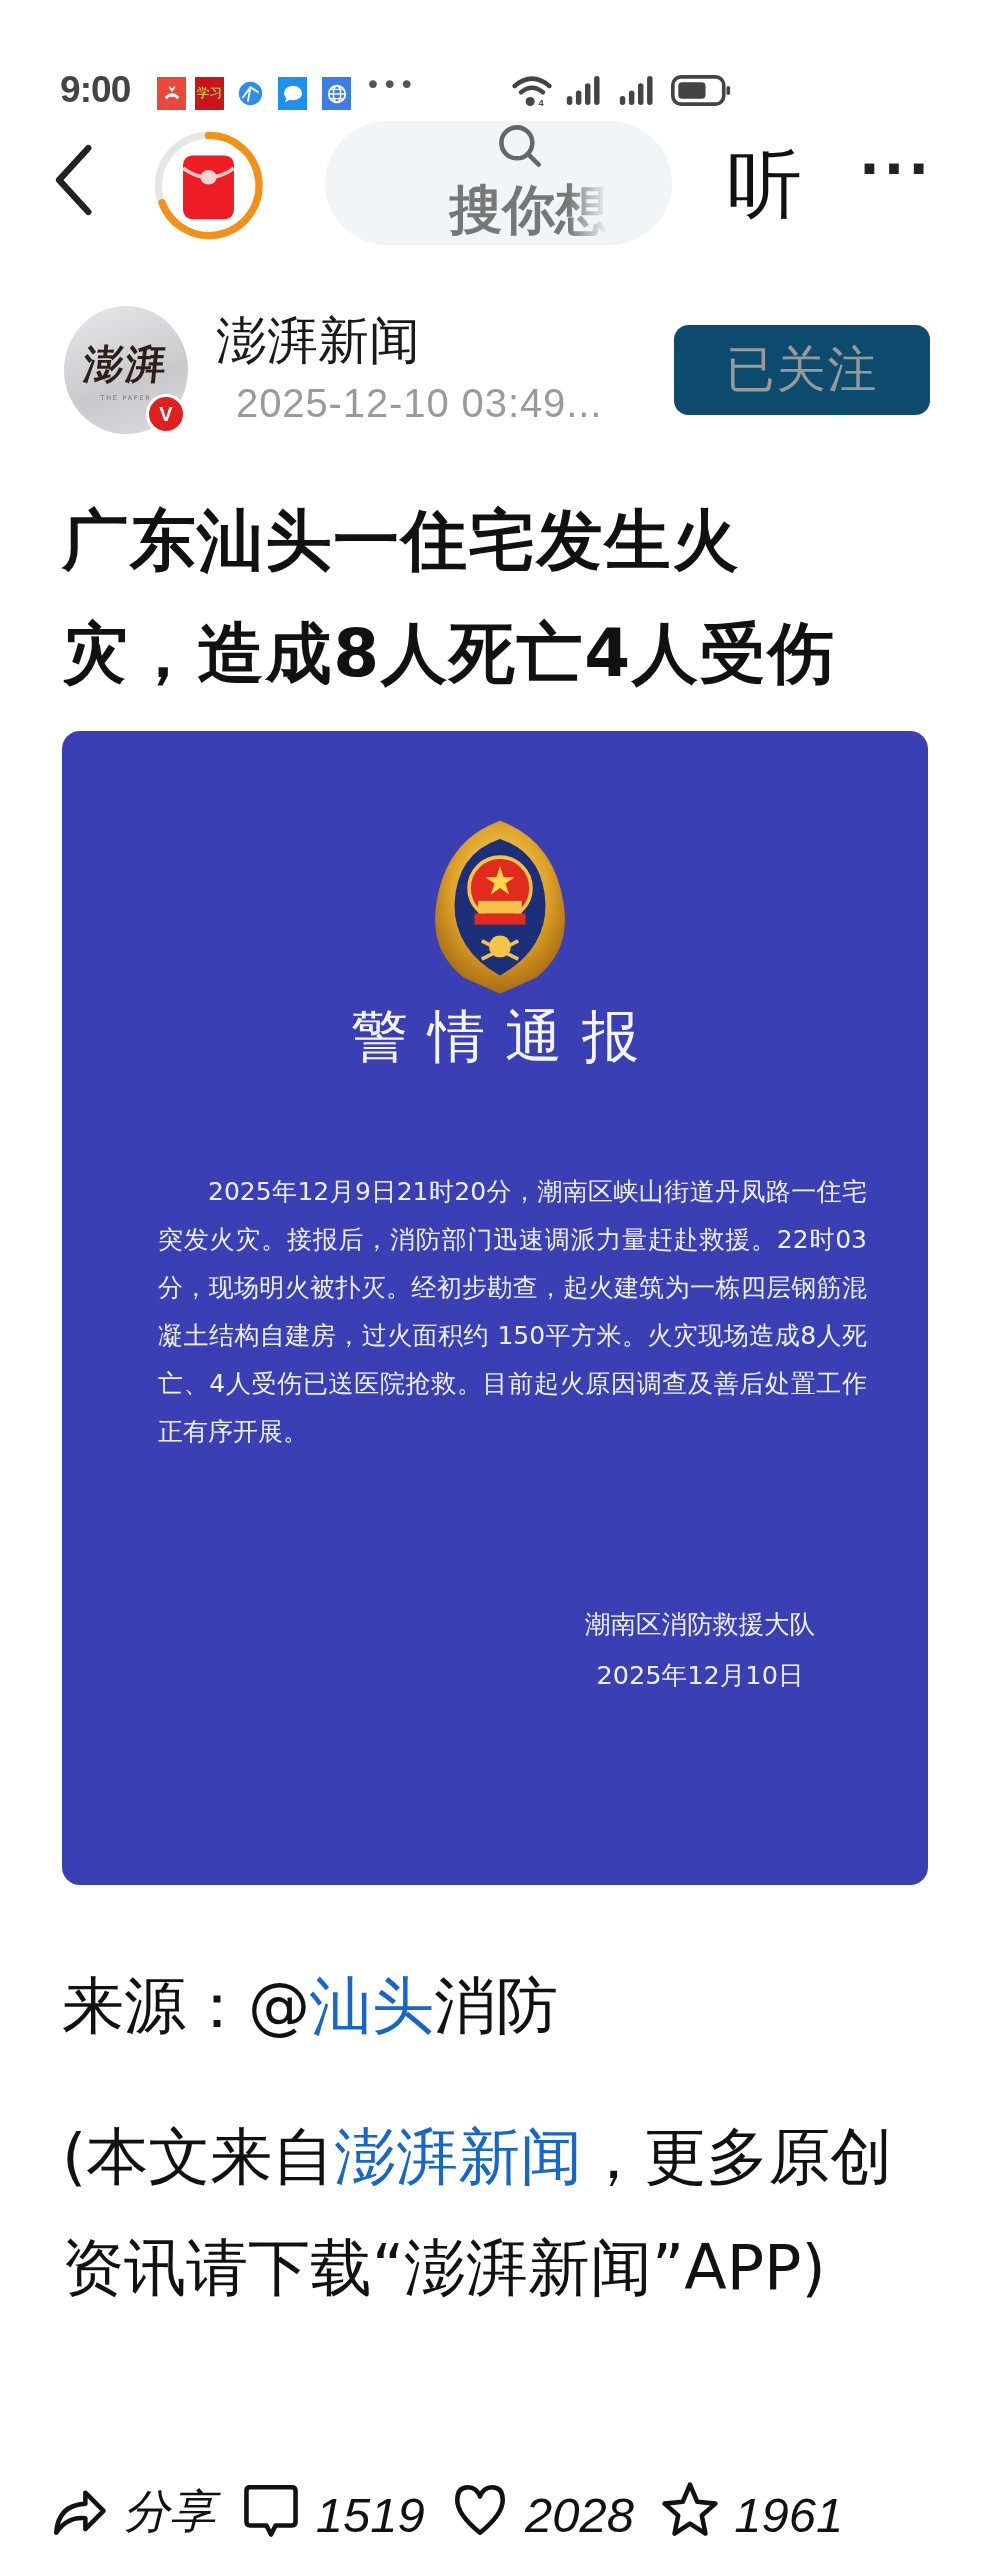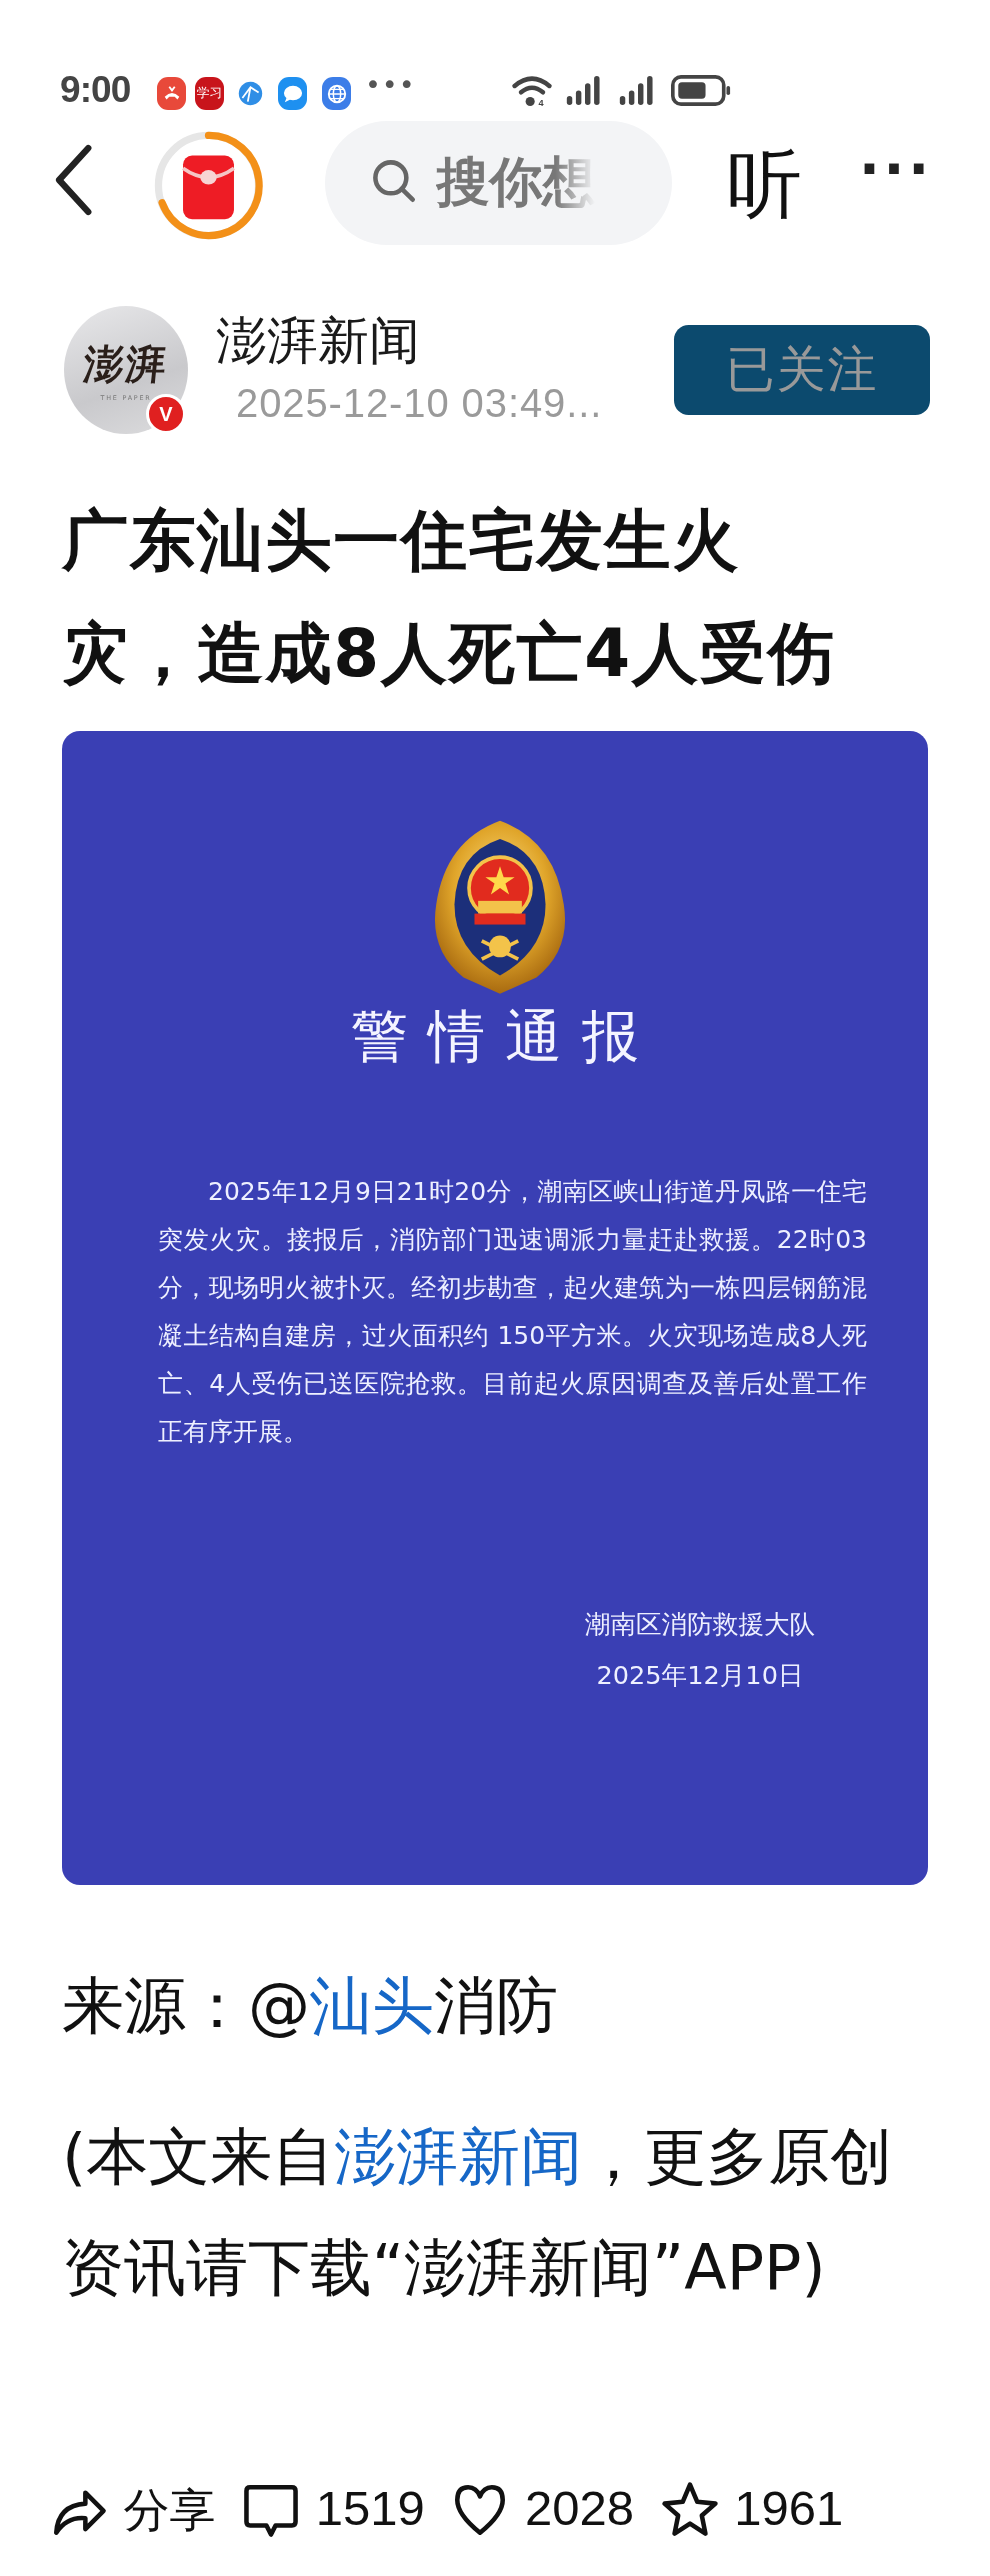--- a/index.html
+++ b/index.html
@@ -2,29 +2,29 @@
 <html style="font-size:14.6px"><head>
   <meta charset="utf-8">
   <style>
     * { box-sizing: border-box; margin: 0; padding: 0; }
     html, body { width: 990px; height: 2576px; background: #ffffff; overflow: hidden; }
     body { font-family: "DejaVu Sans", "Liberation Sans", sans-serif; color: #111; position: relative; }
 
     
     .status-bar { position: absolute; top: 8px; left: 0; width: 788px; height: 102px; margin-top: 34px; }
     .sb-time { position: absolute; left: 60px; top: 27px; font-size: 37px; font-weight: bold; color: #444; letter-spacing: -0.9px; font-family: "Liberation Sans", sans-serif; }
-    .sb-app { position: absolute; top: 35px; width: 29px; height: 33px; border-radius: 11px; display: flex; align-items: center; justify-content: center; color: #ffffff; font-size: 14.6px; }
+    .sb-app { position: absolute; top: 35px; width: 29px; height: 33px; border-radius: 0; display: flex; align-items: center; justify-content: center; color: #bef264; font-size: 14.6px; }
     .sb-dots { position: absolute; left: 365px; top: 27px; font-size: 27px; color: #555; letter-spacing: 0.9px; }
     .sb-right { position: absolute; right: 57px; top: 31px; display: flex; align-items: center; gap: 12.8px; }
 
     
     .top-nav { position: absolute; top: 119px; left: 0; width: 990px; height: 128px; }
     .back-btn { position: absolute; left: 48px; top: 20px; width: 55px; height: 82px; }
     .redpack-wrap { position: absolute; left: 153px; top: 11px; width: 111px; height: 111px; }
-    .search-box { position: absolute; left: 325px; top: 1.8px; width: 347px; height: 124px; background: #f3f4f6; border-radius: 62px; display: flex; align-items: center; padding-left: 44px; overflow: hidden; }
+    .search-box { position: absolute; left: 325px; top: 1.8px; width: 347px; height: 124px; background: #f3f4f6; border-radius: 62px; display: flex; align-items: center; padding-left: 44px; overflow: hidden; flex-direction: column; }
     .search-text { font-size: 53px; color: #777; margin-left: 16.4px; white-space: nowrap; font-weight: bold; -webkit-mask-image: linear-gradient(to right, #000 75%, transparent 100%); mask-image: linear-gradient(to right, #000 75%, transparent 100%); }
     .listen-btn { position: absolute; left: 727px; top: 16.4px; font-size: 75px; color: #111; font-weight: normal; }
     .more-btn { position: absolute; left: 859px; top: 18px; font-size: 55px; color: #222; letter-spacing: 3.7px; font-weight: bold; }
 
     
     .author-row { position: absolute; top: 301px; left: 0; width: 990px; height: 146px; }
     .avatar { position: absolute; left: 64px; top: 4.6px; width: 124px; height: 128px; border-radius: 50%; background: linear-gradient(160deg, #e8e8ea 0%, #c9c9cc 60%, #dcdcde 100%); display: flex; align-items: center; justify-content: center; flex-direction: column; }
     .avatar-logo { font-family: "DejaVu Serif", serif; font-size: 40px; color: #2a1f1a; font-weight: bold; letter-spacing: 1.8px; transform: skew(-6deg); }
     .avatar-sub { font-size: 6.4px; color: #777; letter-spacing: 1.8px; margin-top: 1.8px; }
     .verified { position: absolute; left: 146px; top: 93px; width: 40px; height: 40px; border-radius: 50%; background: #e02020; border: 3.7px solid #fff; color: #fff; font-size: 20px; font-weight: bold; display: flex; align-items: center; justify-content: center; font-family: "Liberation Sans", sans-serif; }
@@ -42,21 +42,21 @@
     .notice-body { position: absolute; left: 96px; top: 437px; width: 709px; color: #eef0ff; font-size: 25px; line-height: 48px; text-indent: 2em; text-align: justify; }
     .notice-org { position: absolute; left: 501px; top: 868px; width: 274px; text-align: center; color: #eef0ff; font-size: 25.6px; line-height: 51px; }
 
     
     .source-line { position: absolute; left: 62px; top: 1964px; font-size: 62px; color: #111; white-space: nowrap; }
     .link { color: #1667c7; }
     .footer-note { position: absolute; left: 62px; top: 2101px; width: 877px; font-size: 62px; line-height: 111px; color: #111; }
 
     
     .action-bar { position: absolute; left: 49px; top: 2466px; width: 923px; height: 91px; display: flex; align-items: center; }
-    .action { display: flex; align-items: flex-start; margin-right: 25.6px; }
+    .action { display: flex; align-items: flex-end; margin-right: 25.6px; font-style: italic; }
     .action-label { font-size: 49px; color: #111; margin-left: 14.6px; font-family: "Liberation Sans", sans-serif; }
     .action-label.cn { font-family: "DejaVu Sans", sans-serif; font-size: 46px; }
   </style>
 </head>
 <body>
 
 <div class="status-bar">
   <div class="sb-time">9:00</div>
   <div class="sb-app" style="left:157px;background:#e8493a;">
     <svg width="20" height="20" viewBox="0 0 22 22">

